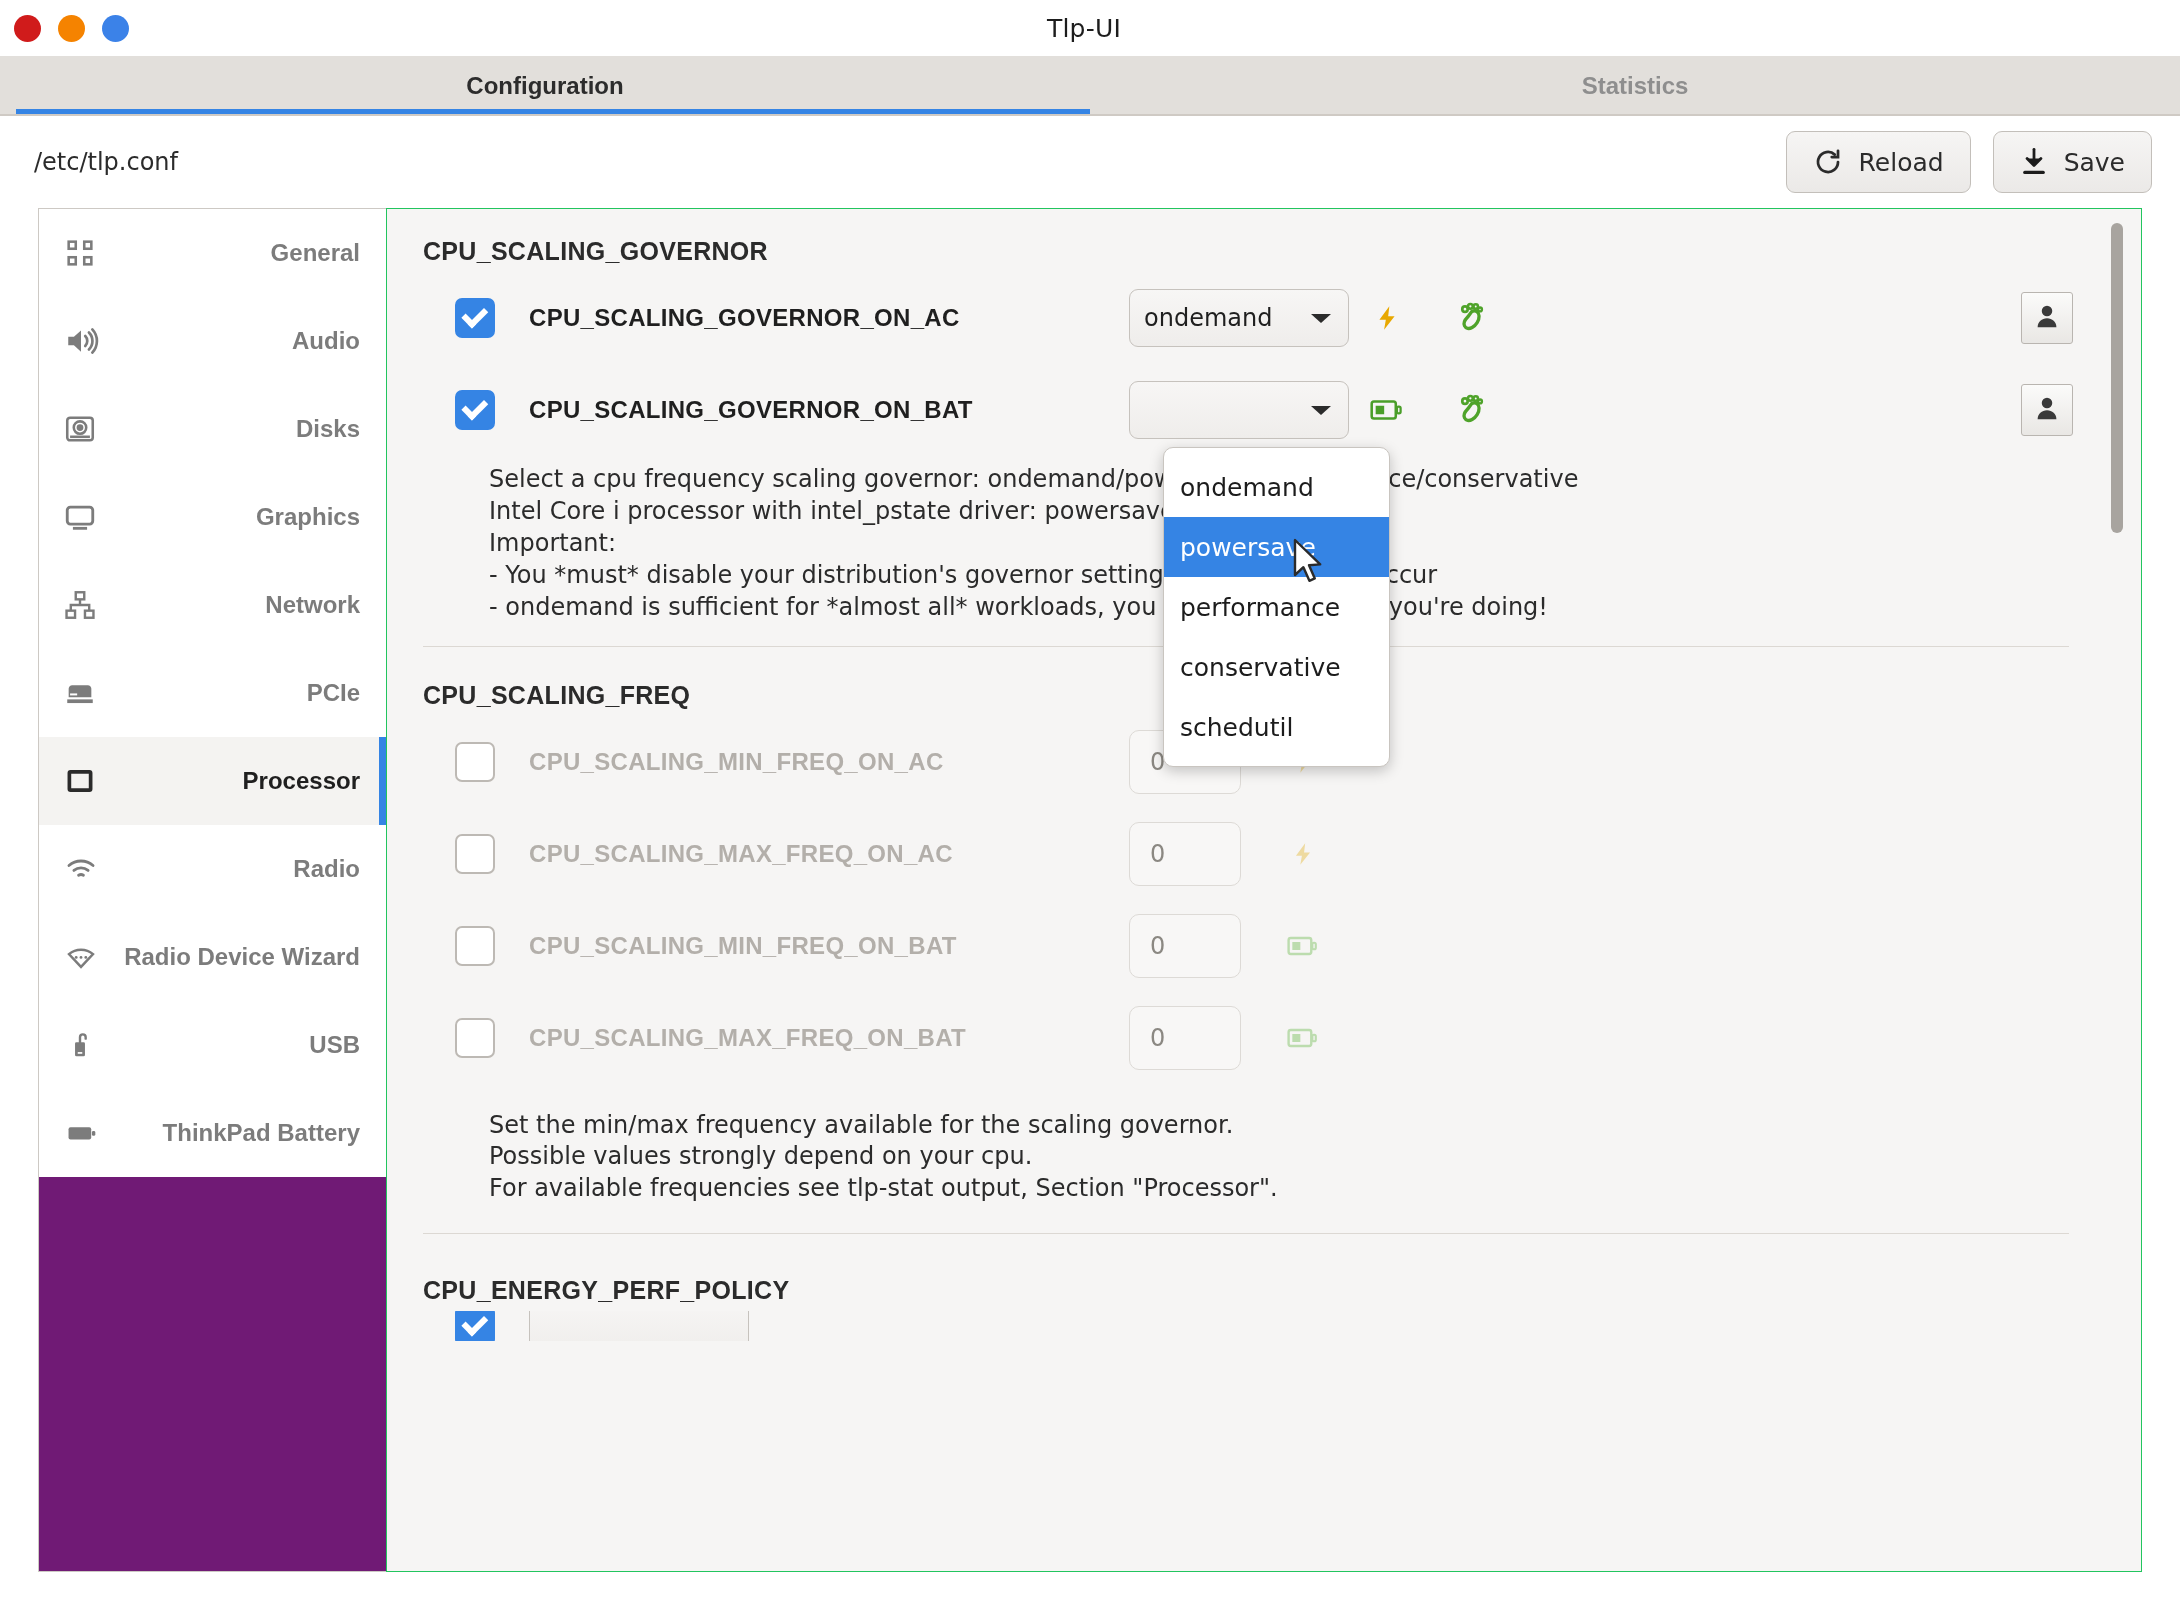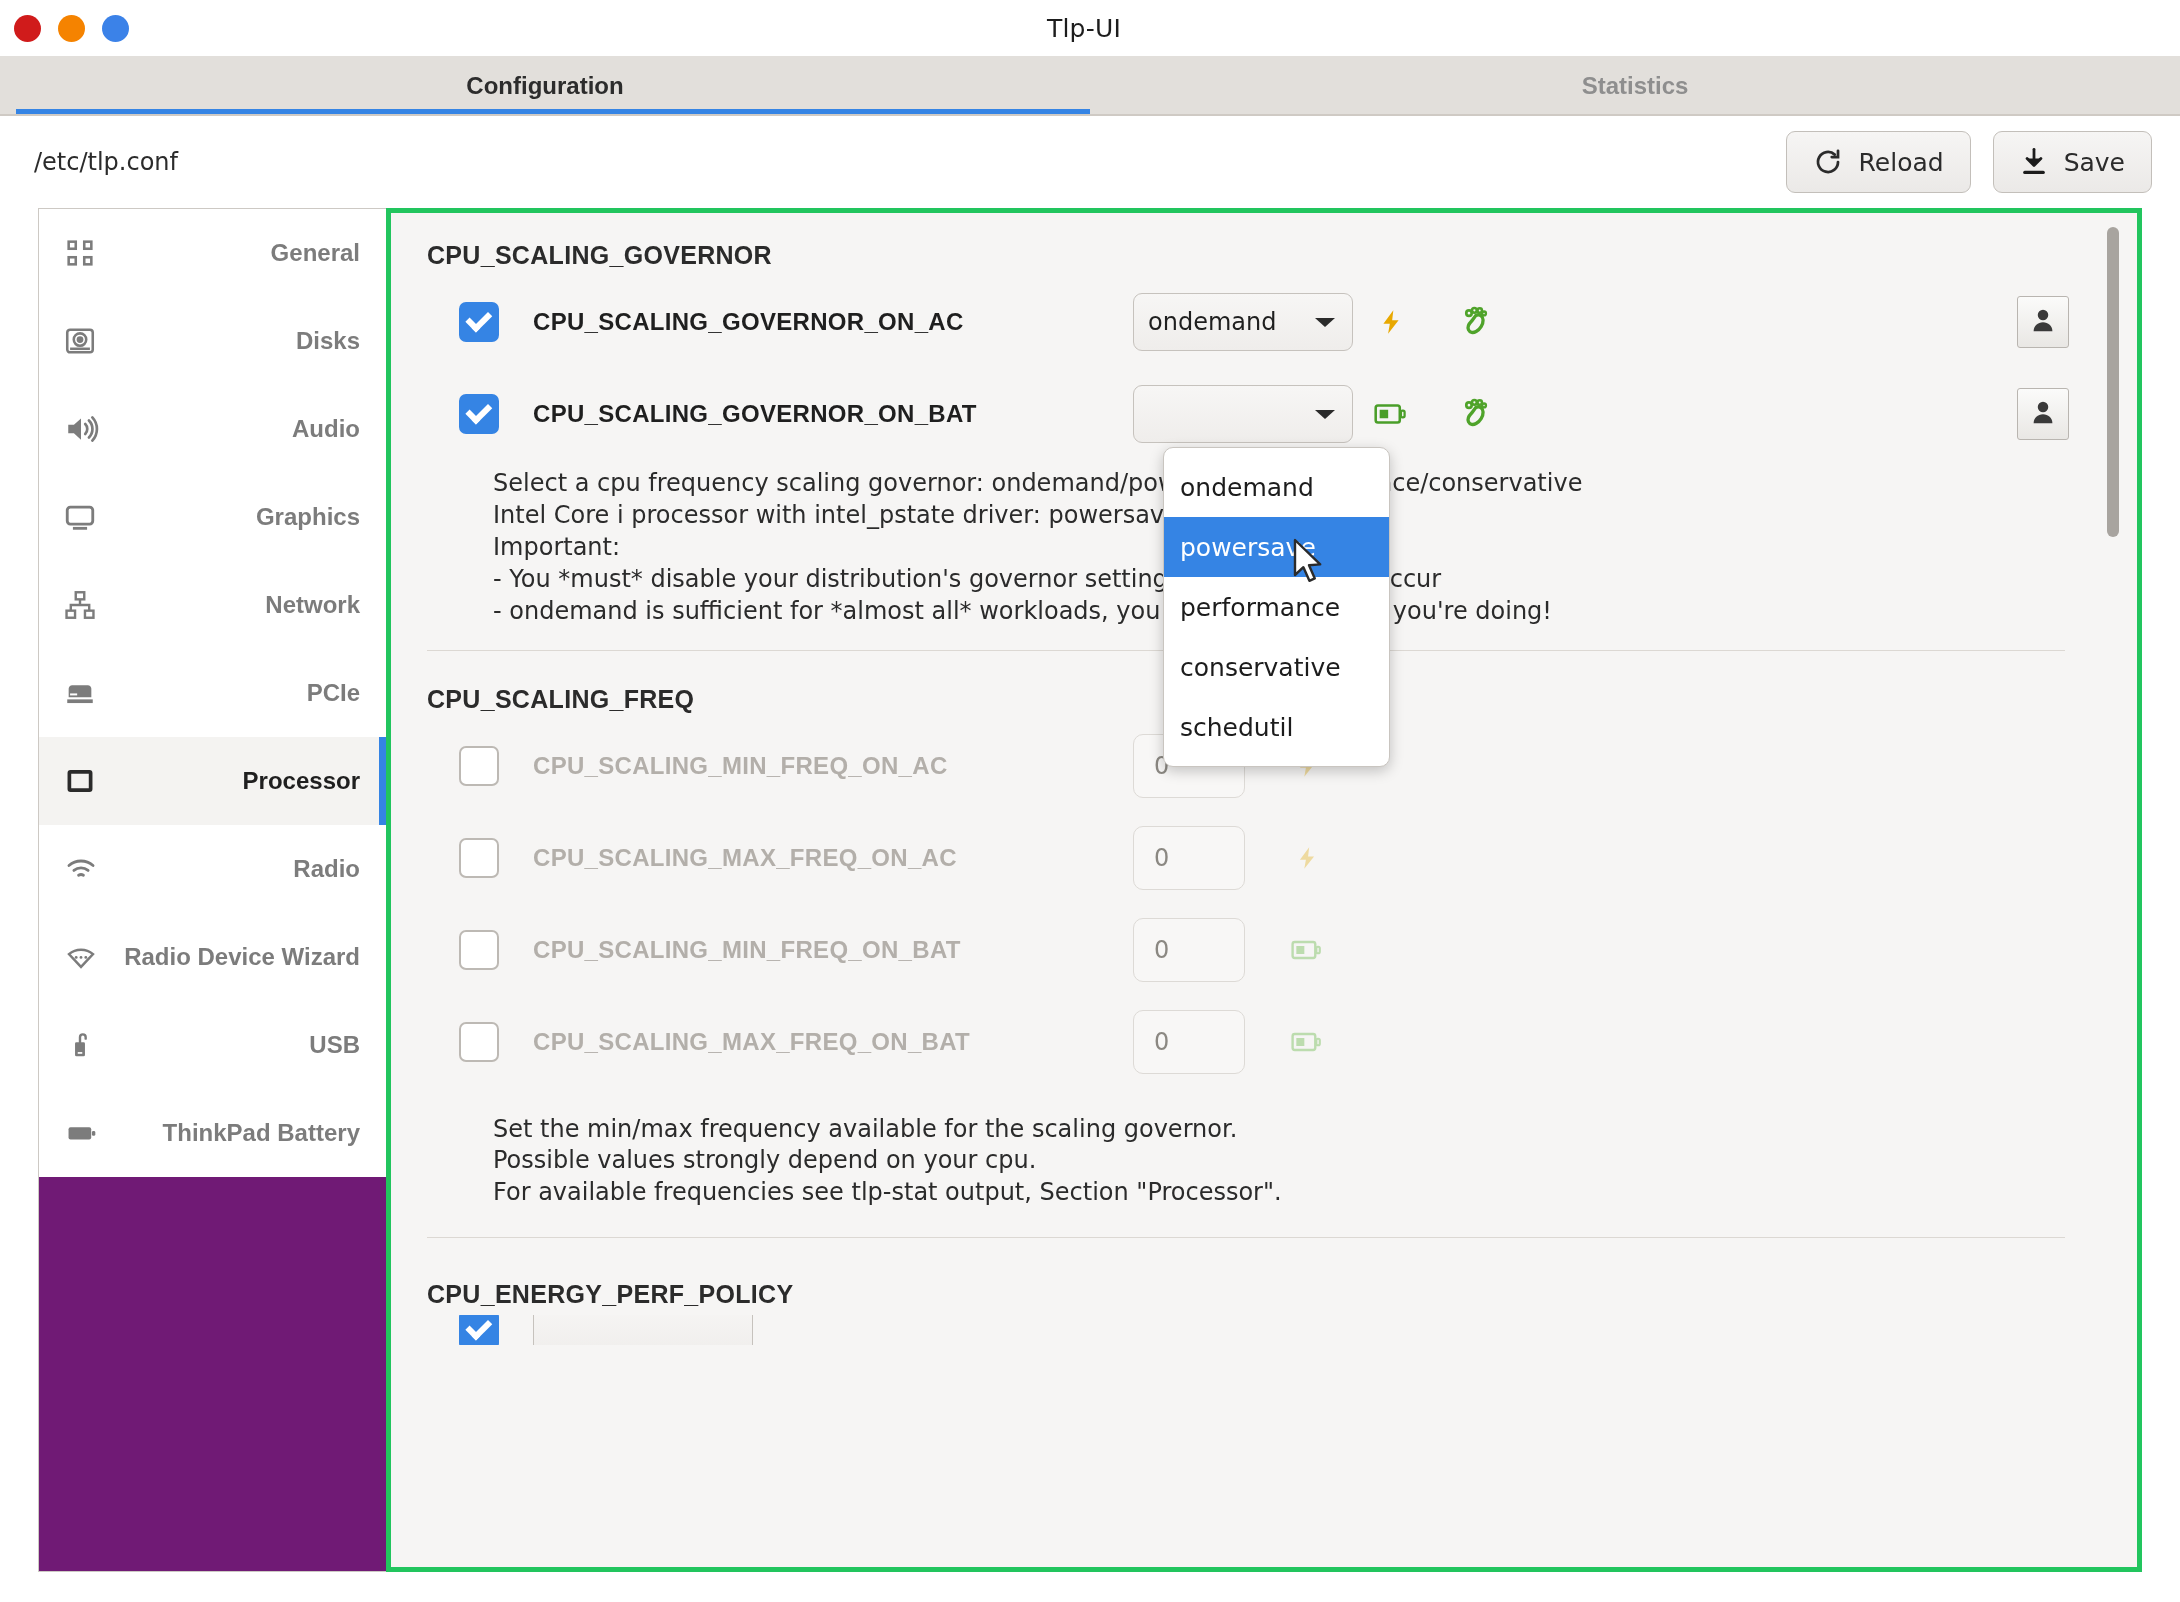--- a/index.html
+++ b/index.html
@@ -127,21 +127,21 @@
   .side-item.selected .ico { color: #2b2b2b; }
   .side-item.selected::after {
     content: ""; position: absolute; right: 0; top: 0; bottom: 0;
     width: 7px; background: #3584e4;
   }
 
   
   .content-wrap {
     flex: 1 1 auto; min-width: 0;
     background: #f6f5f4;
-    border: 5px solid #22c55e;
+    border: 1px solid #22c55e;
     position: relative;
     overflow: hidden;
   }
   .content {
     position: absolute; inset: 0;
     padding: 28px 60px 0 24px;
     overflow: hidden;
   }
   .scrollbar {
     position: absolute; top: 10px; bottom: 10px; right: 16px;
@@ -298,40 +298,40 @@
               <rect x="15" y="4" width="5" height="5"></rect>
             <rect x="4" y="15" width="5" height="5"></rect>
               <rect x="15" y="15" width="5" height="5"></rect>
           </svg>
         </span>
         <span class="lbl">General</span>
       </div>
 
       <div class="side-item">
         <span class="ico">
+          <svg width="36" height="34" viewBox="0 0 24 24" fill="none" stroke="currentColor" stroke-width="1.9" stroke-linecap="round">
+            <polygon points="3,9 7,9 12,4.5 12,19.5 7,15 3,15" fill="currentColor" stroke="none"></polygon>
+            <path d="M15 8.5a5 5 0 0 1 0 7"></path>
+              <path d="M17.6 6a8.5 8.5 0 0 1 0 12"></path>
+              <path d="M20 3.8a12 12 0 0 1 0 16.4"></path>
+          </svg>
+        </span>
+        <span class="lbl">Audio</span>
+      </div>
+
+      <div class="side-item">
+        <span class="ico">
           <svg width="34" height="34" viewBox="0 0 24 24" fill="none" stroke="currentColor" stroke-width="1.8">
             <rect x="3" y="4" width="18" height="16" rx="2"></rect>
             <circle cx="12" cy="11" r="4.4"></circle>
               <circle cx="12" cy="11" r="1.5" fill="currentColor"></circle>
             <line x1="5" y1="17.5" x2="19" y2="17.5"></line>
           </svg>
         </span>
         <span class="lbl">Disks</span>
-      </div>
-
-      <div class="side-item">
-        <span class="ico">
-          <svg width="36" height="34" viewBox="0 0 24 24" fill="none" stroke="currentColor" stroke-width="1.9" stroke-linecap="round">
-            <polygon points="3,9 7,9 12,4.5 12,19.5 7,15 3,15" fill="currentColor" stroke="none"></polygon>
-            <path d="M15 8.5a5 5 0 0 1 0 7"></path>
-              <path d="M17.6 6a8.5 8.5 0 0 1 0 12"></path>
-              <path d="M20 3.8a12 12 0 0 1 0 16.4"></path>
-          </svg>
-        </span>
-        <span class="lbl">Audio</span>
       </div>
 
       <div class="side-item">
         <span class="ico">
           <svg width="34" height="34" viewBox="0 0 24 24" fill="none" stroke="currentColor" stroke-width="2">
             <rect x="3" y="5" width="18" height="12" rx="2.2"></rect>
               <line x1="7" y1="20" x2="17" y2="20"></line>
           </svg>
         </span>
         <span class="lbl">Graphics</span>

